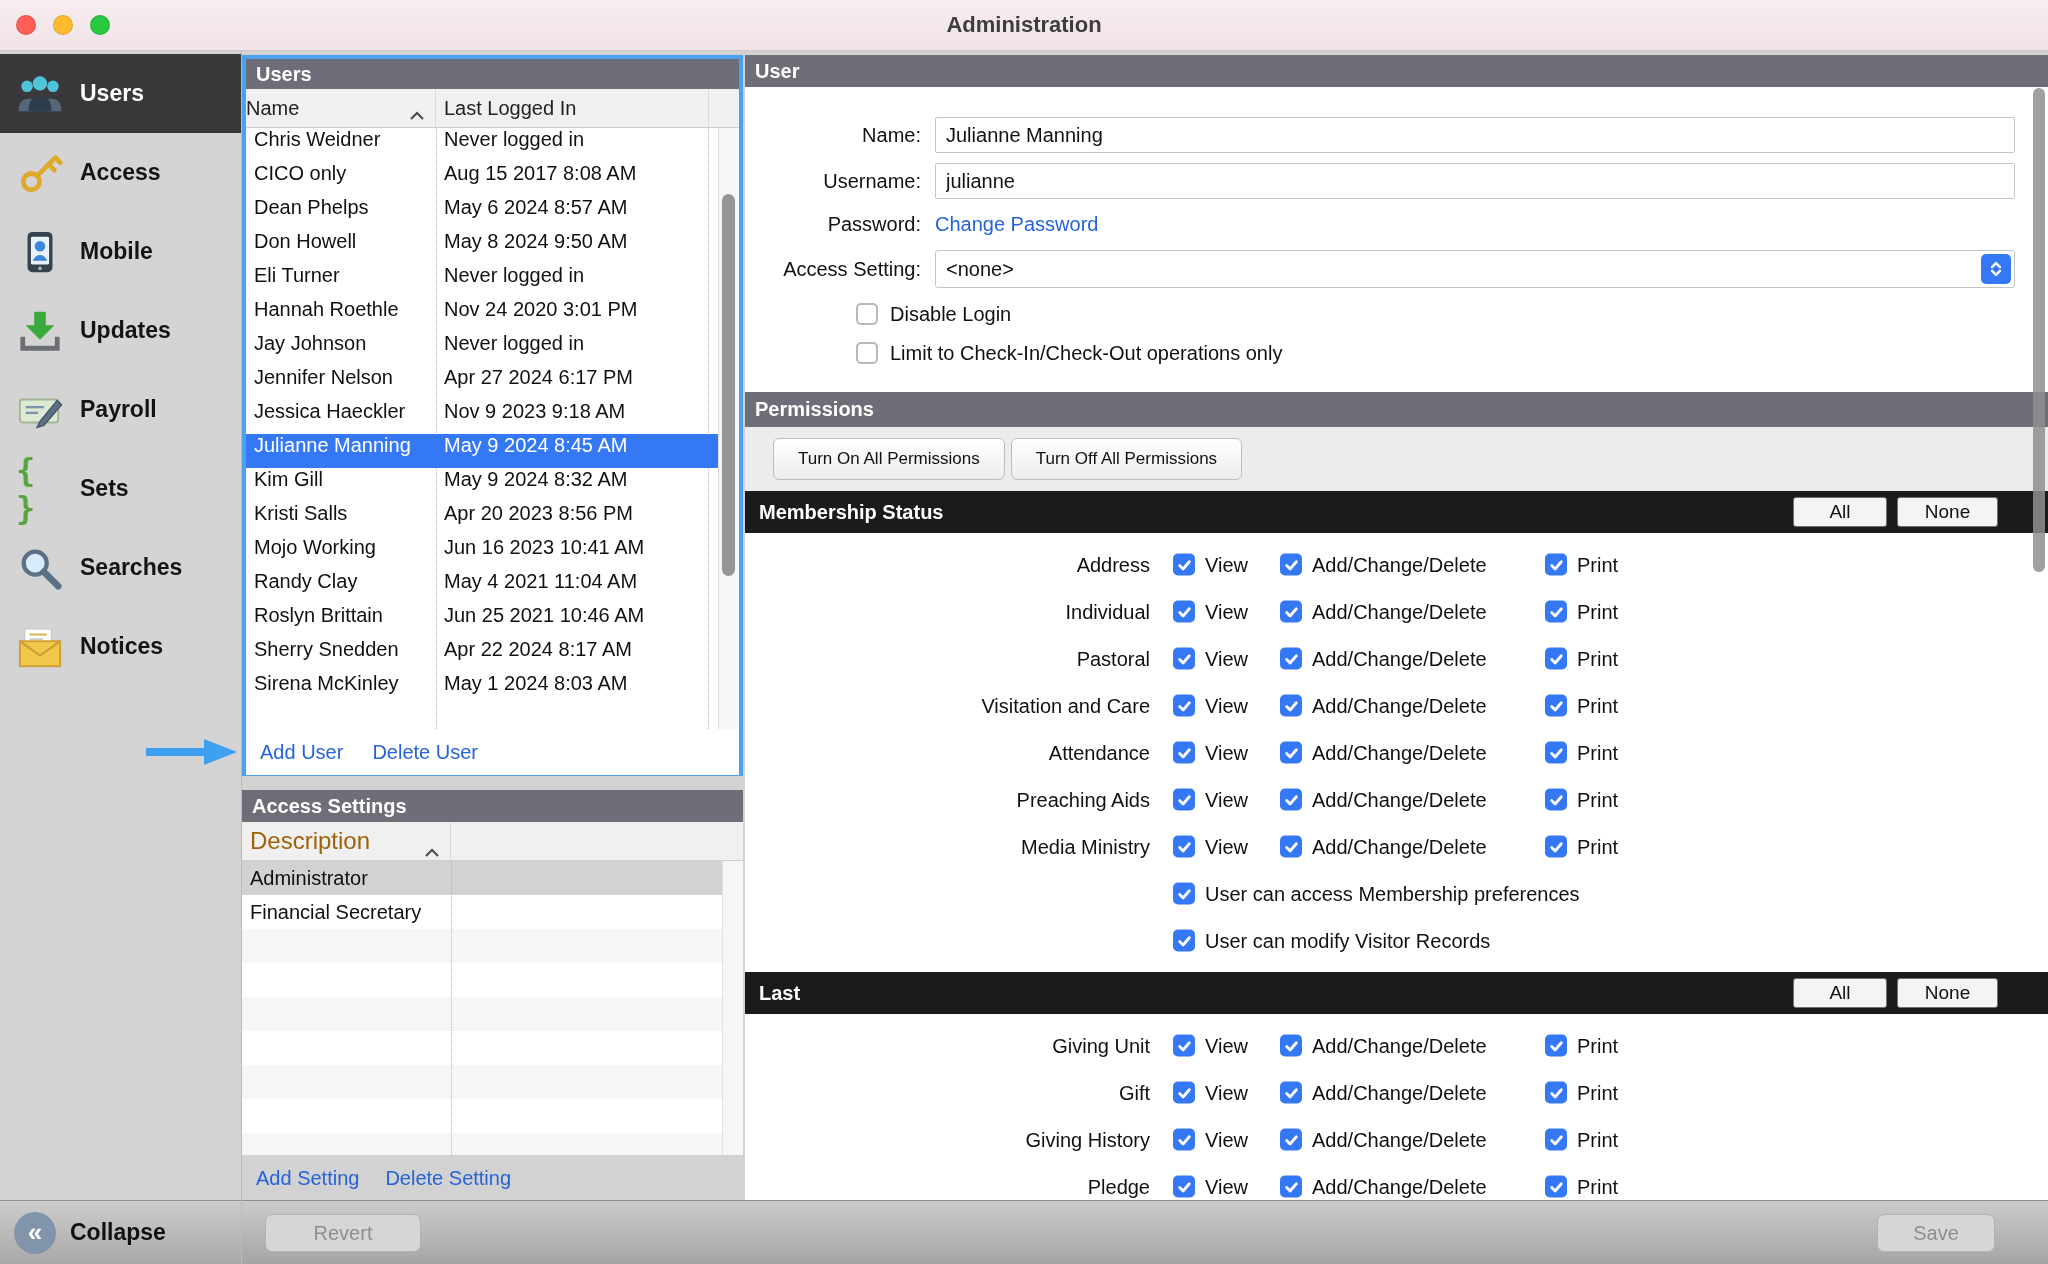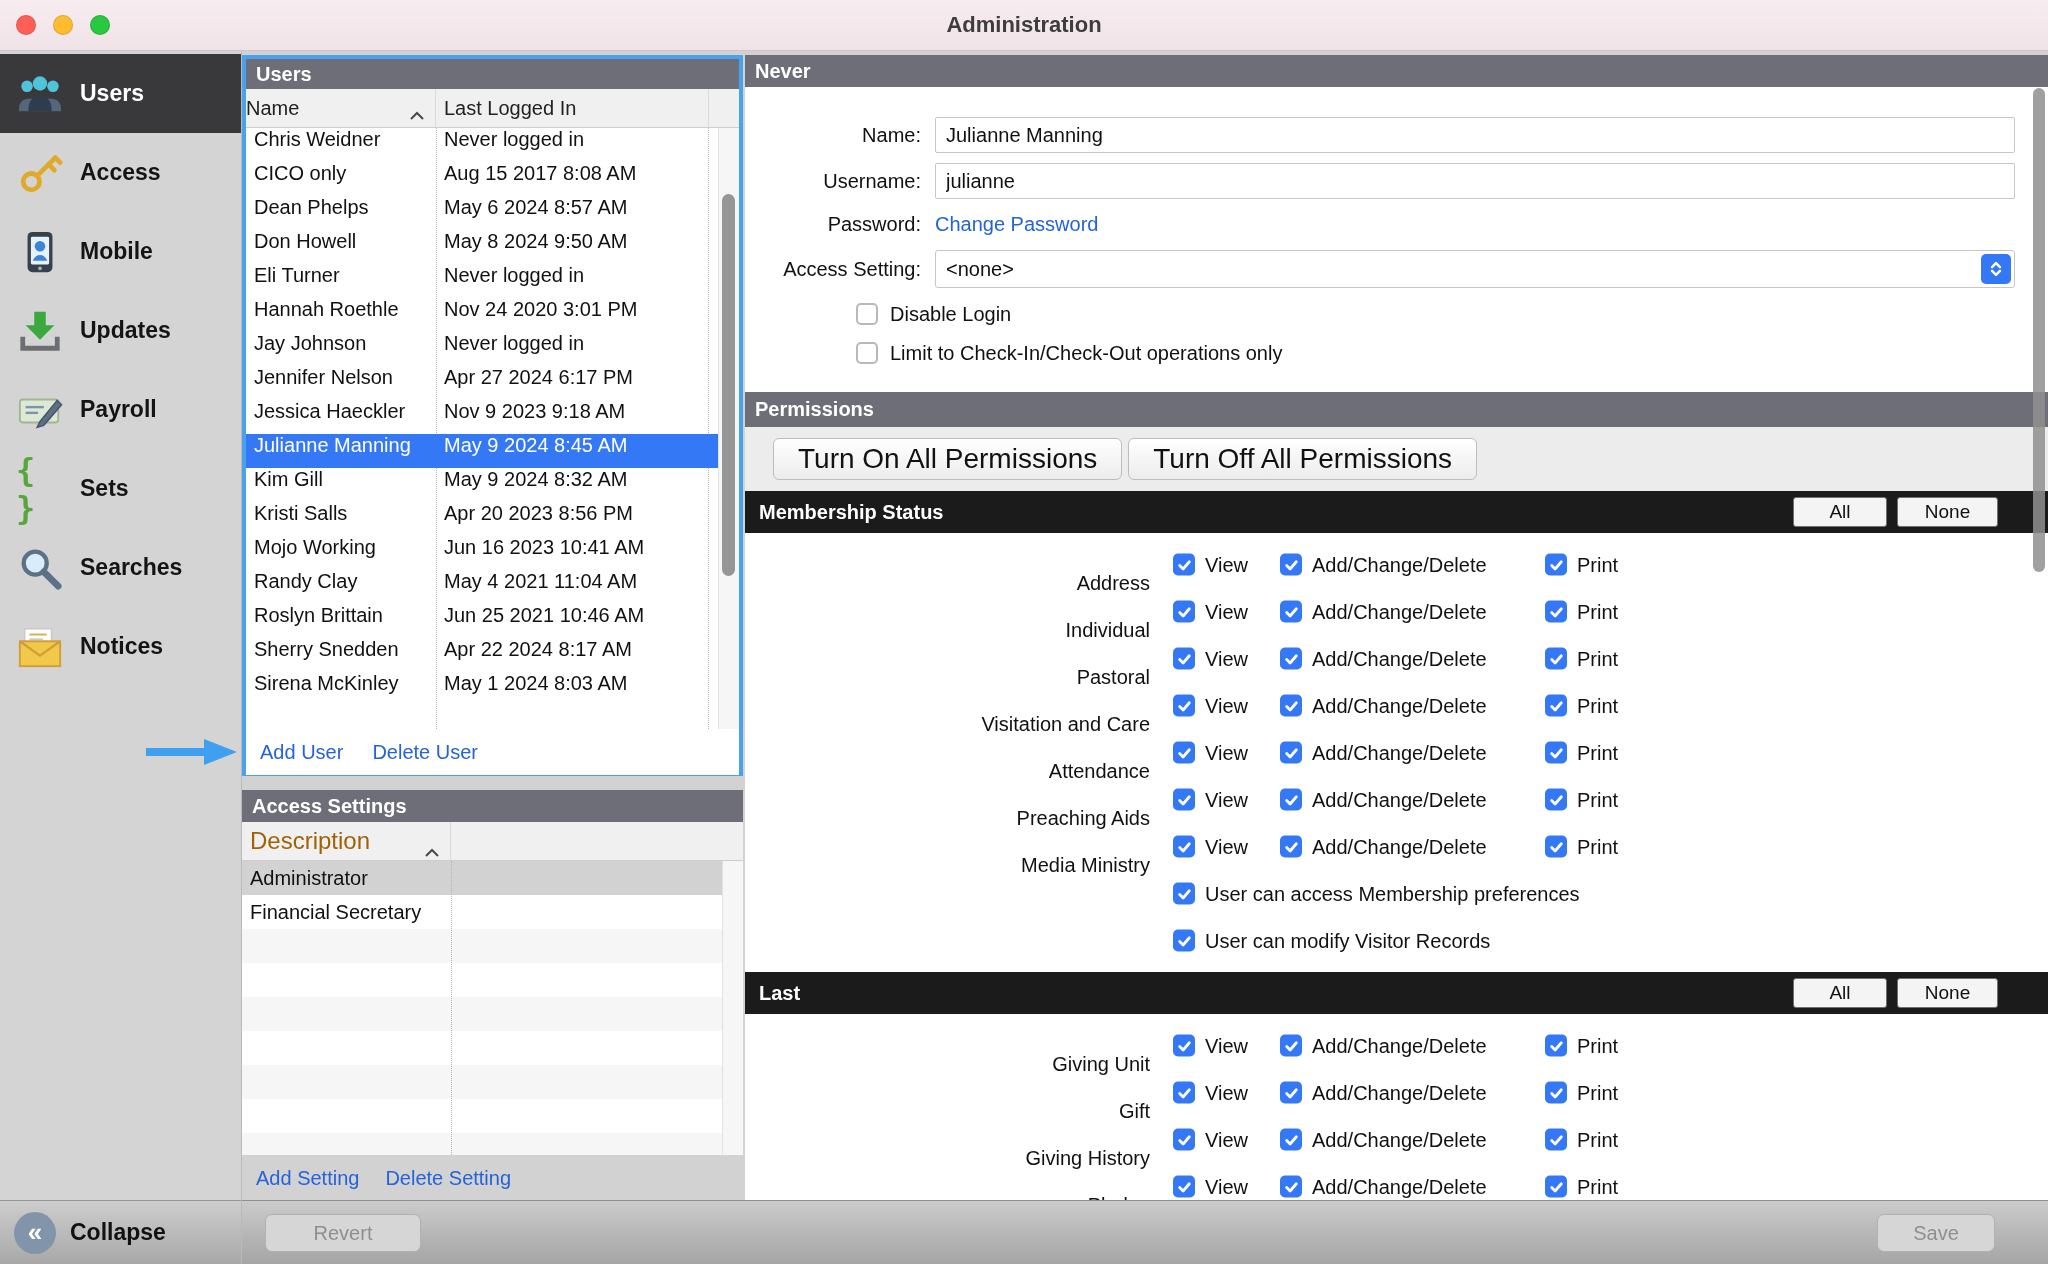--- a/index.html
+++ b/index.html
@@ -92,33 +92,33 @@
   .dd-btn{position:absolute;right:3px;top:3px;width:30px;height:30px;background:#3578f6;border-radius:5px;
     display:flex;align-items:center;justify-content:center;}
   .f-check{position:absolute;left:0;width:100%;height:30px;display:flex;align-items:center;gap:12px;
     padding-left:111px;box-sizing:border-box;}
   .f-chk-label{font-size:20px;color:#111;}
   .perm-bar{position:absolute;top:337px;left:0;right:0;height:35px;background:#6e6e78;color:#fff;
     font-size:20px;font-weight:bold;display:flex;align-items:center;padding-left:10px;box-sizing:border-box;}
   .perm-btns{position:absolute;top:372px;left:0;right:0;height:64px;background:#ececec;
     display:flex;align-items:center;gap:6px;padding-left:28px;box-sizing:border-box;}
   .btn-light{height:42px;padding:0 24px;background:linear-gradient(#ffffff,#ececec);
-    border:1px solid #bdbdbd;border-radius:6px;font-size:28px;color:#111;font-family:inherit;}
+    border:1px solid #bdbdbd;border-radius:6px;font-size:17px;color:#111;font-family:inherit;}
   #perm-sections{position:absolute;top:436px;left:0;right:0;height:709px;overflow:hidden;}
   .sec-bar{height:42px;background:#1b1b1b;color:#fff;font-size:20px;font-weight:bold;
     display:flex;align-items:center;padding:0 50px 0 14px;box-sizing:border-box;}
   .sec-sp{flex:1;}
   .btn-dark{height:30px;background:#f4f4f4;border:1px solid #6f6f6f;border-radius:3px;
     font-size:19px;color:#111;font-family:inherit;}
   .btn-dark.all{width:94px;}
   .btn-dark.none{width:101px;margin-left:10px;}
   .sec-body{background:#fff;padding:8px 0;}
   .p-row{height:47px;position:relative;}
   .p-label{position:absolute;left:0;width:405px;text-align:right;top:50%;transform:translateY(-50%);
-    font-size:20px;color:#111;margin-top:18px;}
+    font-size:20px;color:#111;}
   .p-pos{position:absolute;top:50%;transform:translateY(-50%);display:flex;align-items:center;gap:10px;}
   .p1{left:428px}.p2{left:535px}.p3{left:800px}
   .p-t{font-size:20px;color:#111;white-space:nowrap;}
   .right-scroll{position:absolute;right:3px;top:88px;width:12px;height:484px;background:#8f8f8f;
     border-radius:6px;z-index:15;opacity:.85;}
   
   .footer{position:absolute;left:242px;top:1200px;width:1806px;height:64px;
     background:linear-gradient(#cbcbcb,#a4a4a4);border-top:1px solid #8e8e8e;z-index:20;}
   .btn-disabled{position:absolute;top:13px;height:38px;border-radius:7px;background:#d6d6d6;
     border:1px solid #b1b1b1;color:#8f8f8f;font-size:20px;font-family:inherit;}
@@ -371,21 +371,21 @@
       <div class="a-scrolltrack"></div>
     </div>
     <div class="access-links">
       <span class="link">Add Setting</span>
       <span class="link">Delete Setting</span>
     </div>
   </div>
 
   <div class="user-panel">
     <div class="panel-bar up-bar">
-      <span>Never</span>
+      <span>User</span>
     </div>
     <div class="up-form">
       <div class="f-row" style="top:29px">
         <span class="f-label">Name:</span>
         <input class="f-input" value="Julianne Manning" style="">
       </div>
       <div class="f-row" style="top:75px">
         <span class="f-label">Username:</span>
         <input class="f-input" value="julianne" style="">
       </div>

